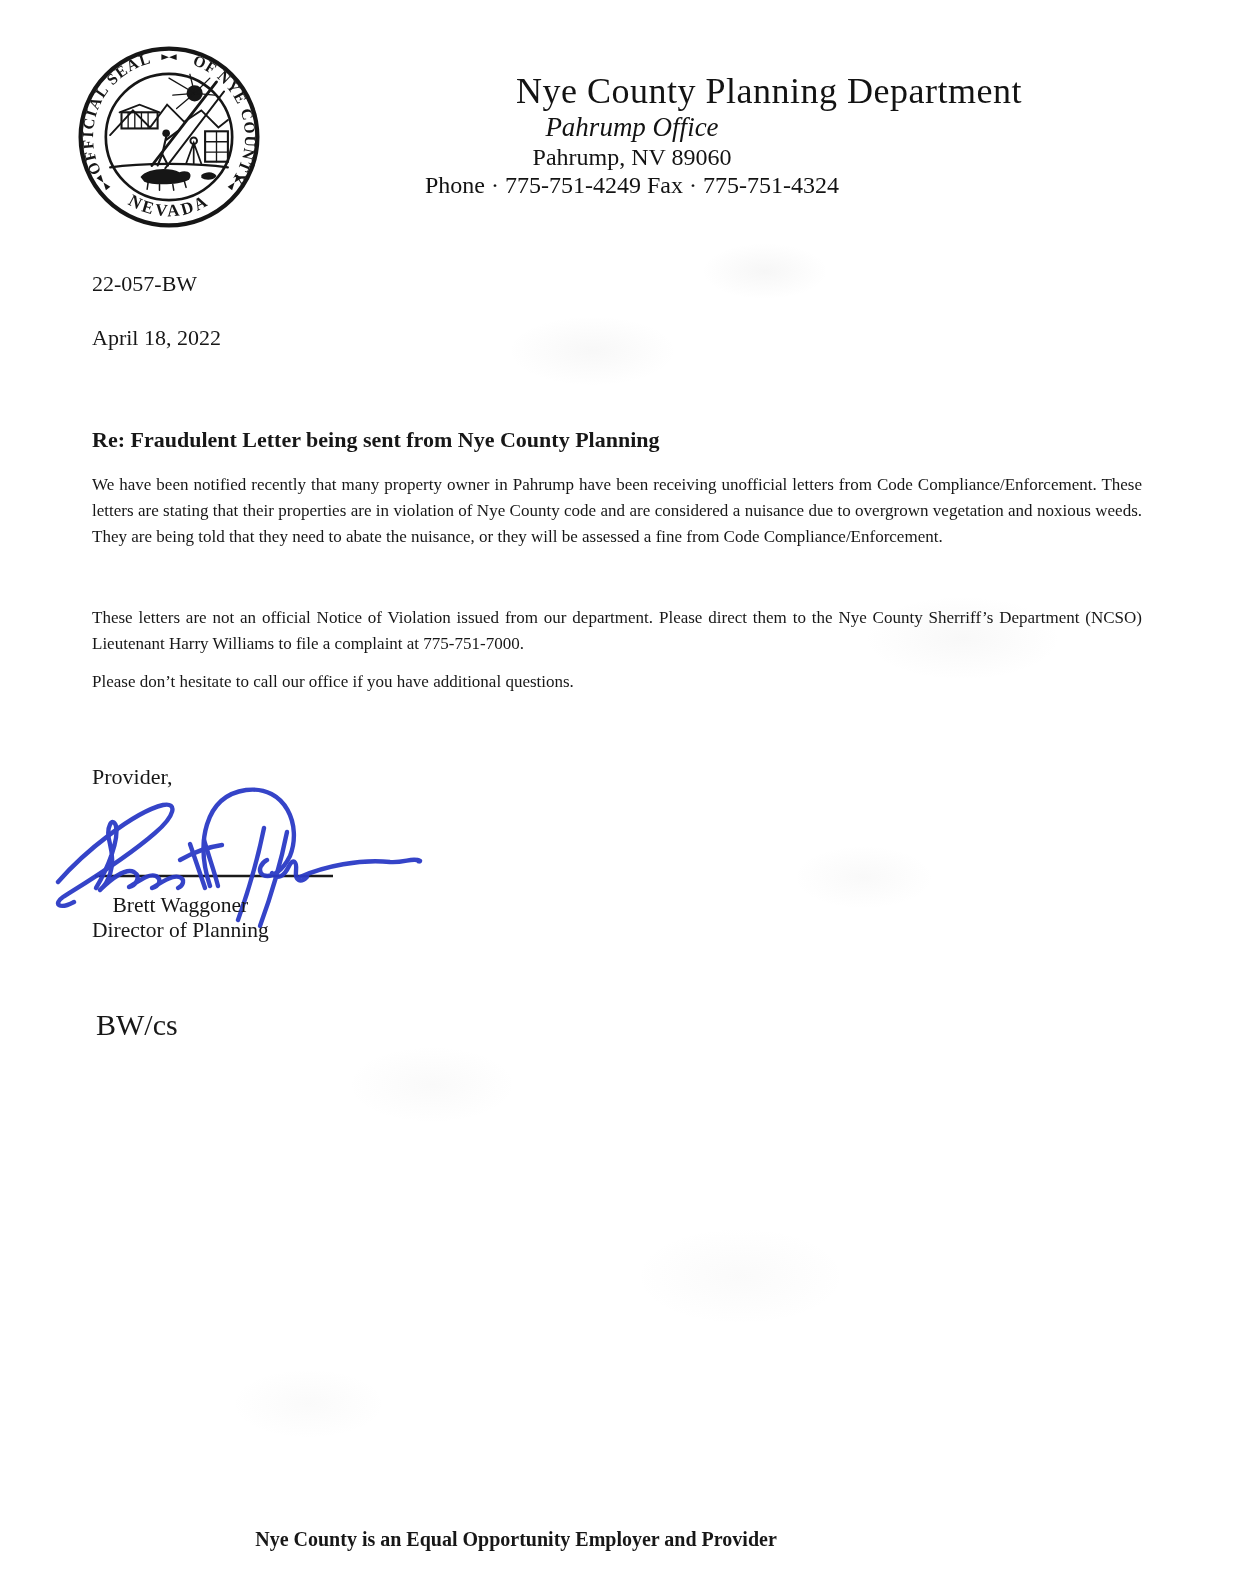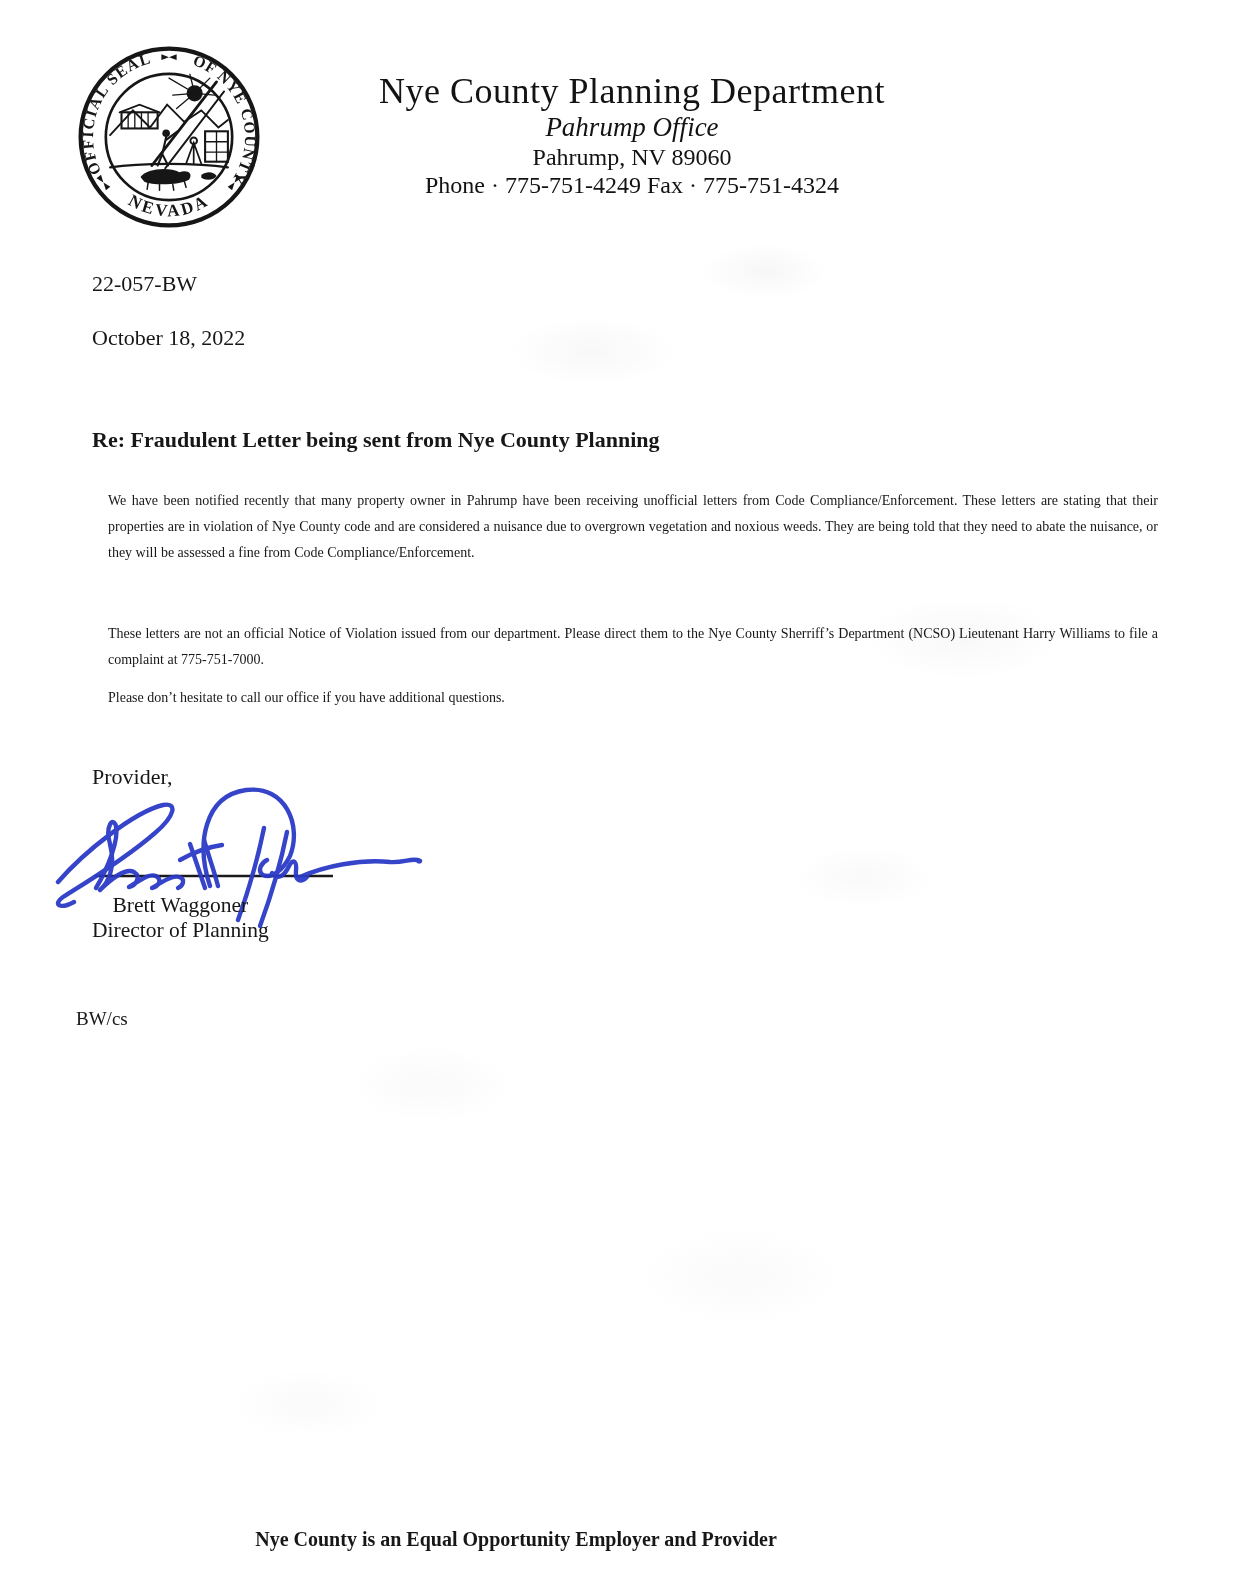--- a/index.html
+++ b/index.html
@@ -27,44 +27,43 @@
       radial-gradient(ellipse 110px 50px at 25% 88%, rgba(120,120,120,0.035), transparent 70%);
   }
   .abs { position: absolute; text-align: center; }
 
   .seal-svg { position: absolute; left: 74px; top: 42px; width: 190px; height: 190px; }
 
   .letterhead {
     position: absolute; left: 242px; top: 70px; width: 780px;
     text-align: center; color: #131313;
   }
-  .lh-title { font-size: 36px; line-height: 42px; font-weight: normal; letter-spacing: 0.5px; }
+  .lh-title { font-size: 36px; line-height: 42px; font-weight: normal; letter-spacing: 0.5px; text-align: right; }
   .lh-office { font-size: 27px; line-height: 31px; font-style: italic; }
   .lh-line  { font-size: 24px; line-height: 28px; }
 
   .ref      { left: 92px; top: 271px; font-size: 22px; }
   .date     { left: 92px; top: 325px; font-size: 22px; }
   .subject  { left: 92px; top: 399px; font-size: 22px; font-weight: bold; margin-top: 28px; }
 
   .body-par {
-    left: 108px; width: 1050px;
-    font-size: 14px; line-height: 26px;
+    left: 92px; width: 1050px;
+    font-size: 17px; line-height: 26px;
     text-align: justify;
-    margin-top: 16px;
   }
   .p1 { top: 472px; }
   .p2 { top: 605px; }
   .p3 { top: 669px; text-align: left; }
 
   .closing  { left: 92px; top: 764px; font-size: 22px; }
 
   .sig-svg  { position: absolute; left: 50px; top: 780px; width: 380px; height: 150px; }
 
   .signer   { left: 92px; top: 893px; font-size: 21.5px; line-height: 25px; }
-  .initials { left: 76px; top: 1008px; font-size: 19px; }
+  .initials { left: 96px; top: 1008px; font-size: 30px; }
 
   .footer {
     left: 0; top: 1528px; width: 1032px;
     text-align: center; font-size: 20px; font-weight: bold;
   }
 </style>
 </head>
 <body>
 
 <div class="page">
@@ -155,21 +154,21 @@
   </svg>
 
   <div class="letterhead">
     <div class="lh-title">Nye County Planning Department</div>
     <div class="lh-office">Pahrump Office</div>
     <div class="lh-line">Pahrump, NV 89060</div>
     <div class="lh-line">Phone · 775-751-4249 Fax · 775-751-4324</div>
   </div>
 
   <div class="abs ref">22-057-BW</div>
-  <div class="abs date">October 18, 2022</div>
+  <div class="abs date">April 18, 2022</div>
   <div class="abs subject">Re: Fraudulent Letter being sent from Nye County Planning</div>
 
   <p class="abs body-par p1">We have been notified recently that many property owner in Pahrump have been receiving unofficial letters from Code Compliance/Enforcement.  These letters are stating that their properties are in violation of Nye County code and are considered a nuisance due to overgrown vegetation and noxious weeds.  They are being told that they need to abate the nuisance, or they will be assessed a fine from Code Compliance/Enforcement.</p>
   <p class="abs body-par p2">These letters are not an official Notice of Violation issued from our department.  Please direct them to the Nye County Sherriff’s Department (NCSO) Lieutenant Harry Williams to file a complaint at 775-751-7000.</p>
   <p class="abs body-par p3">Please don’t hesitate to call our office if you have additional questions.</p>
 
   <div class="abs closing">Provider,</div>
 
   <svg class="sig-svg" viewBox="0 0 380 150">
     <line x1="45" y1="96" x2="283" y2="96" stroke="#1a1a1a" stroke-width="2.4"></line>

